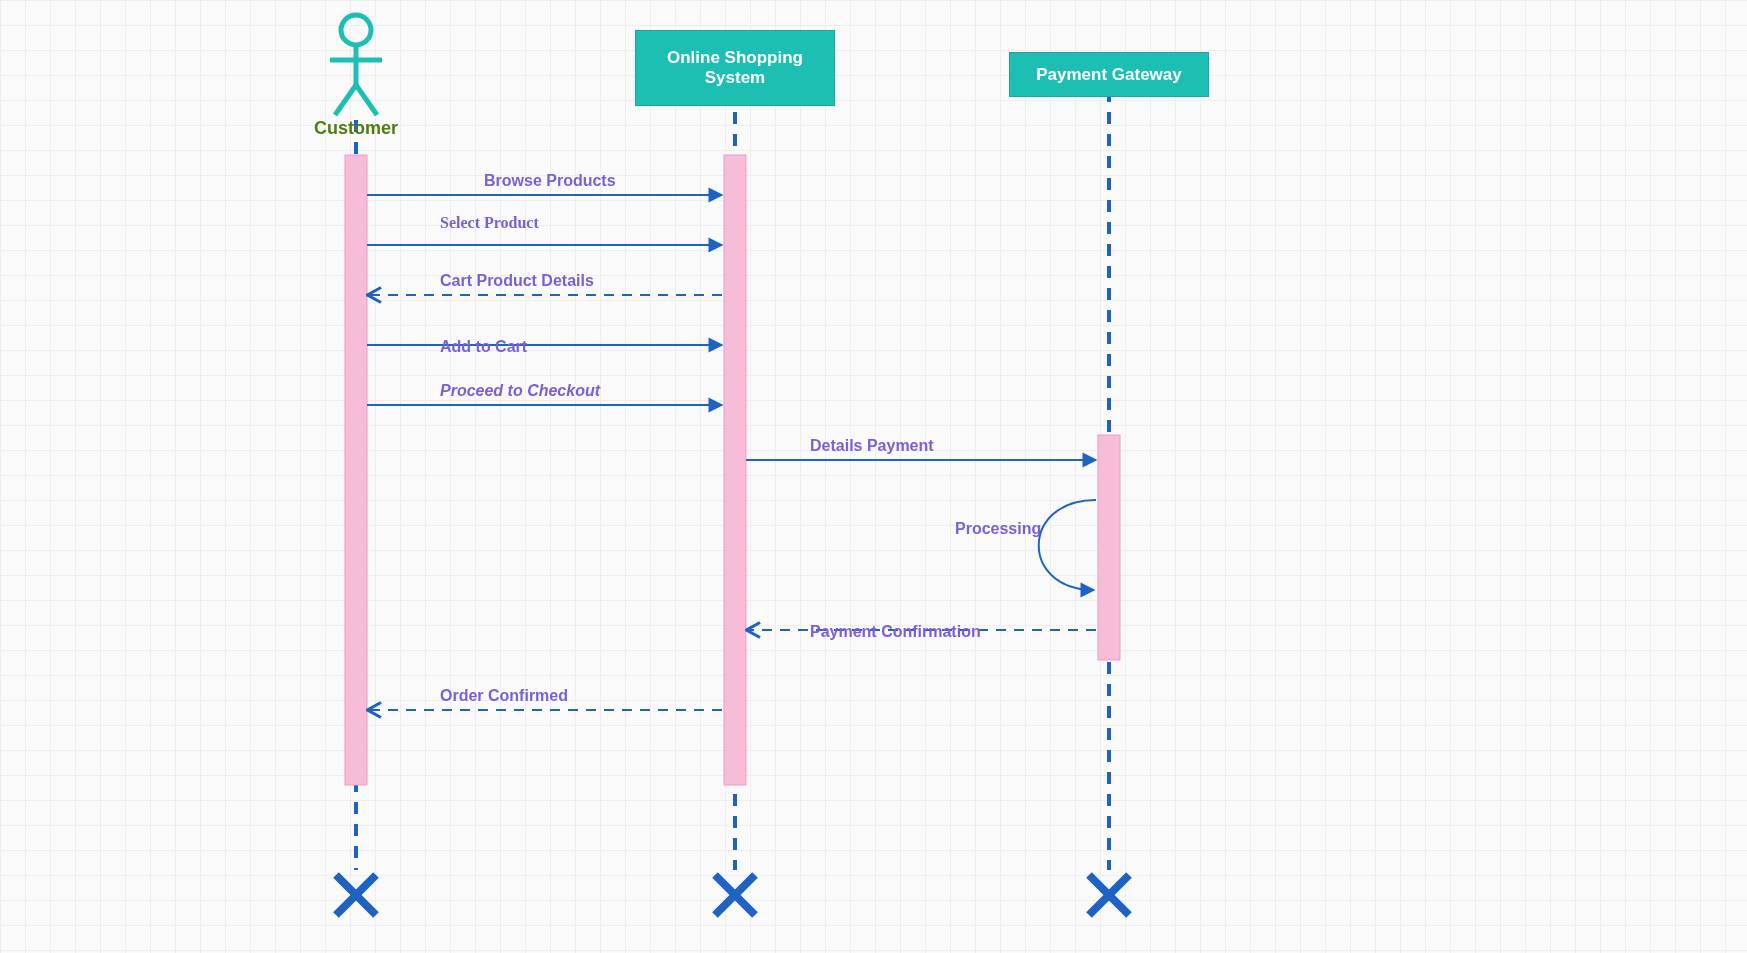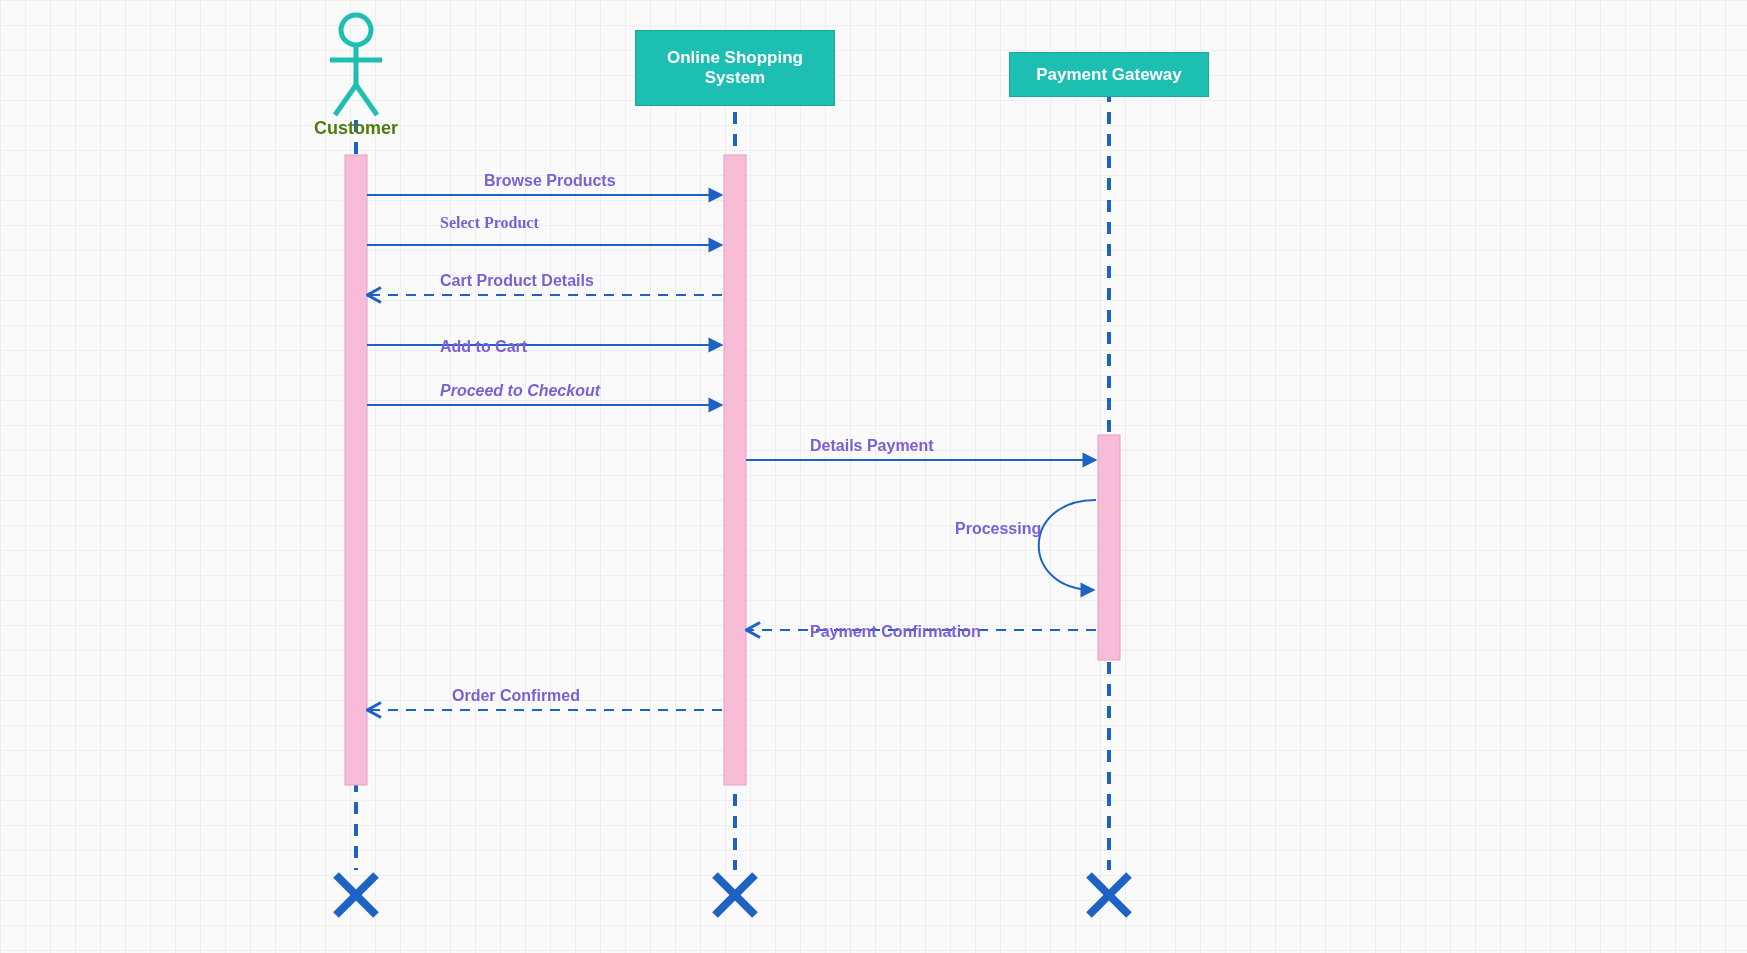--- a/index.html
+++ b/index.html
@@ -127,13 +127,13 @@
 </div>
 
 <div class="msg-label" style="left:440px; top:172px;margin-left:44px;">Browse Products</div>
 <div class="msg-label" style="left:440px; top:214px;font-family:Liberation Serif, serif;">Select Product</div>
 <div class="msg-label" style="left:440px; top:272px;">Cart Product Details</div>
 <div class="msg-label" style="left:440px; top:338px;">Add to Cart</div>
 <div class="msg-label" style="left:440px; top:382px;font-style:italic;">Proceed to Checkout</div>
 <div class="msg-label" style="left:810px; top:437px;">Details Payment</div>
 <div class="msg-label" style="left:955px; top:520px;">Processing</div>
 <div class="msg-label" style="left:810px; top:623px;">Payment Confirmation</div>
-<div class="msg-label" style="left:440px; top:687px;margin-left:12px;">Order Confirmed</div>
+<div class="msg-label" style="left:440px; top:687px;">Order Confirmed</div>
 
 </body></html>

